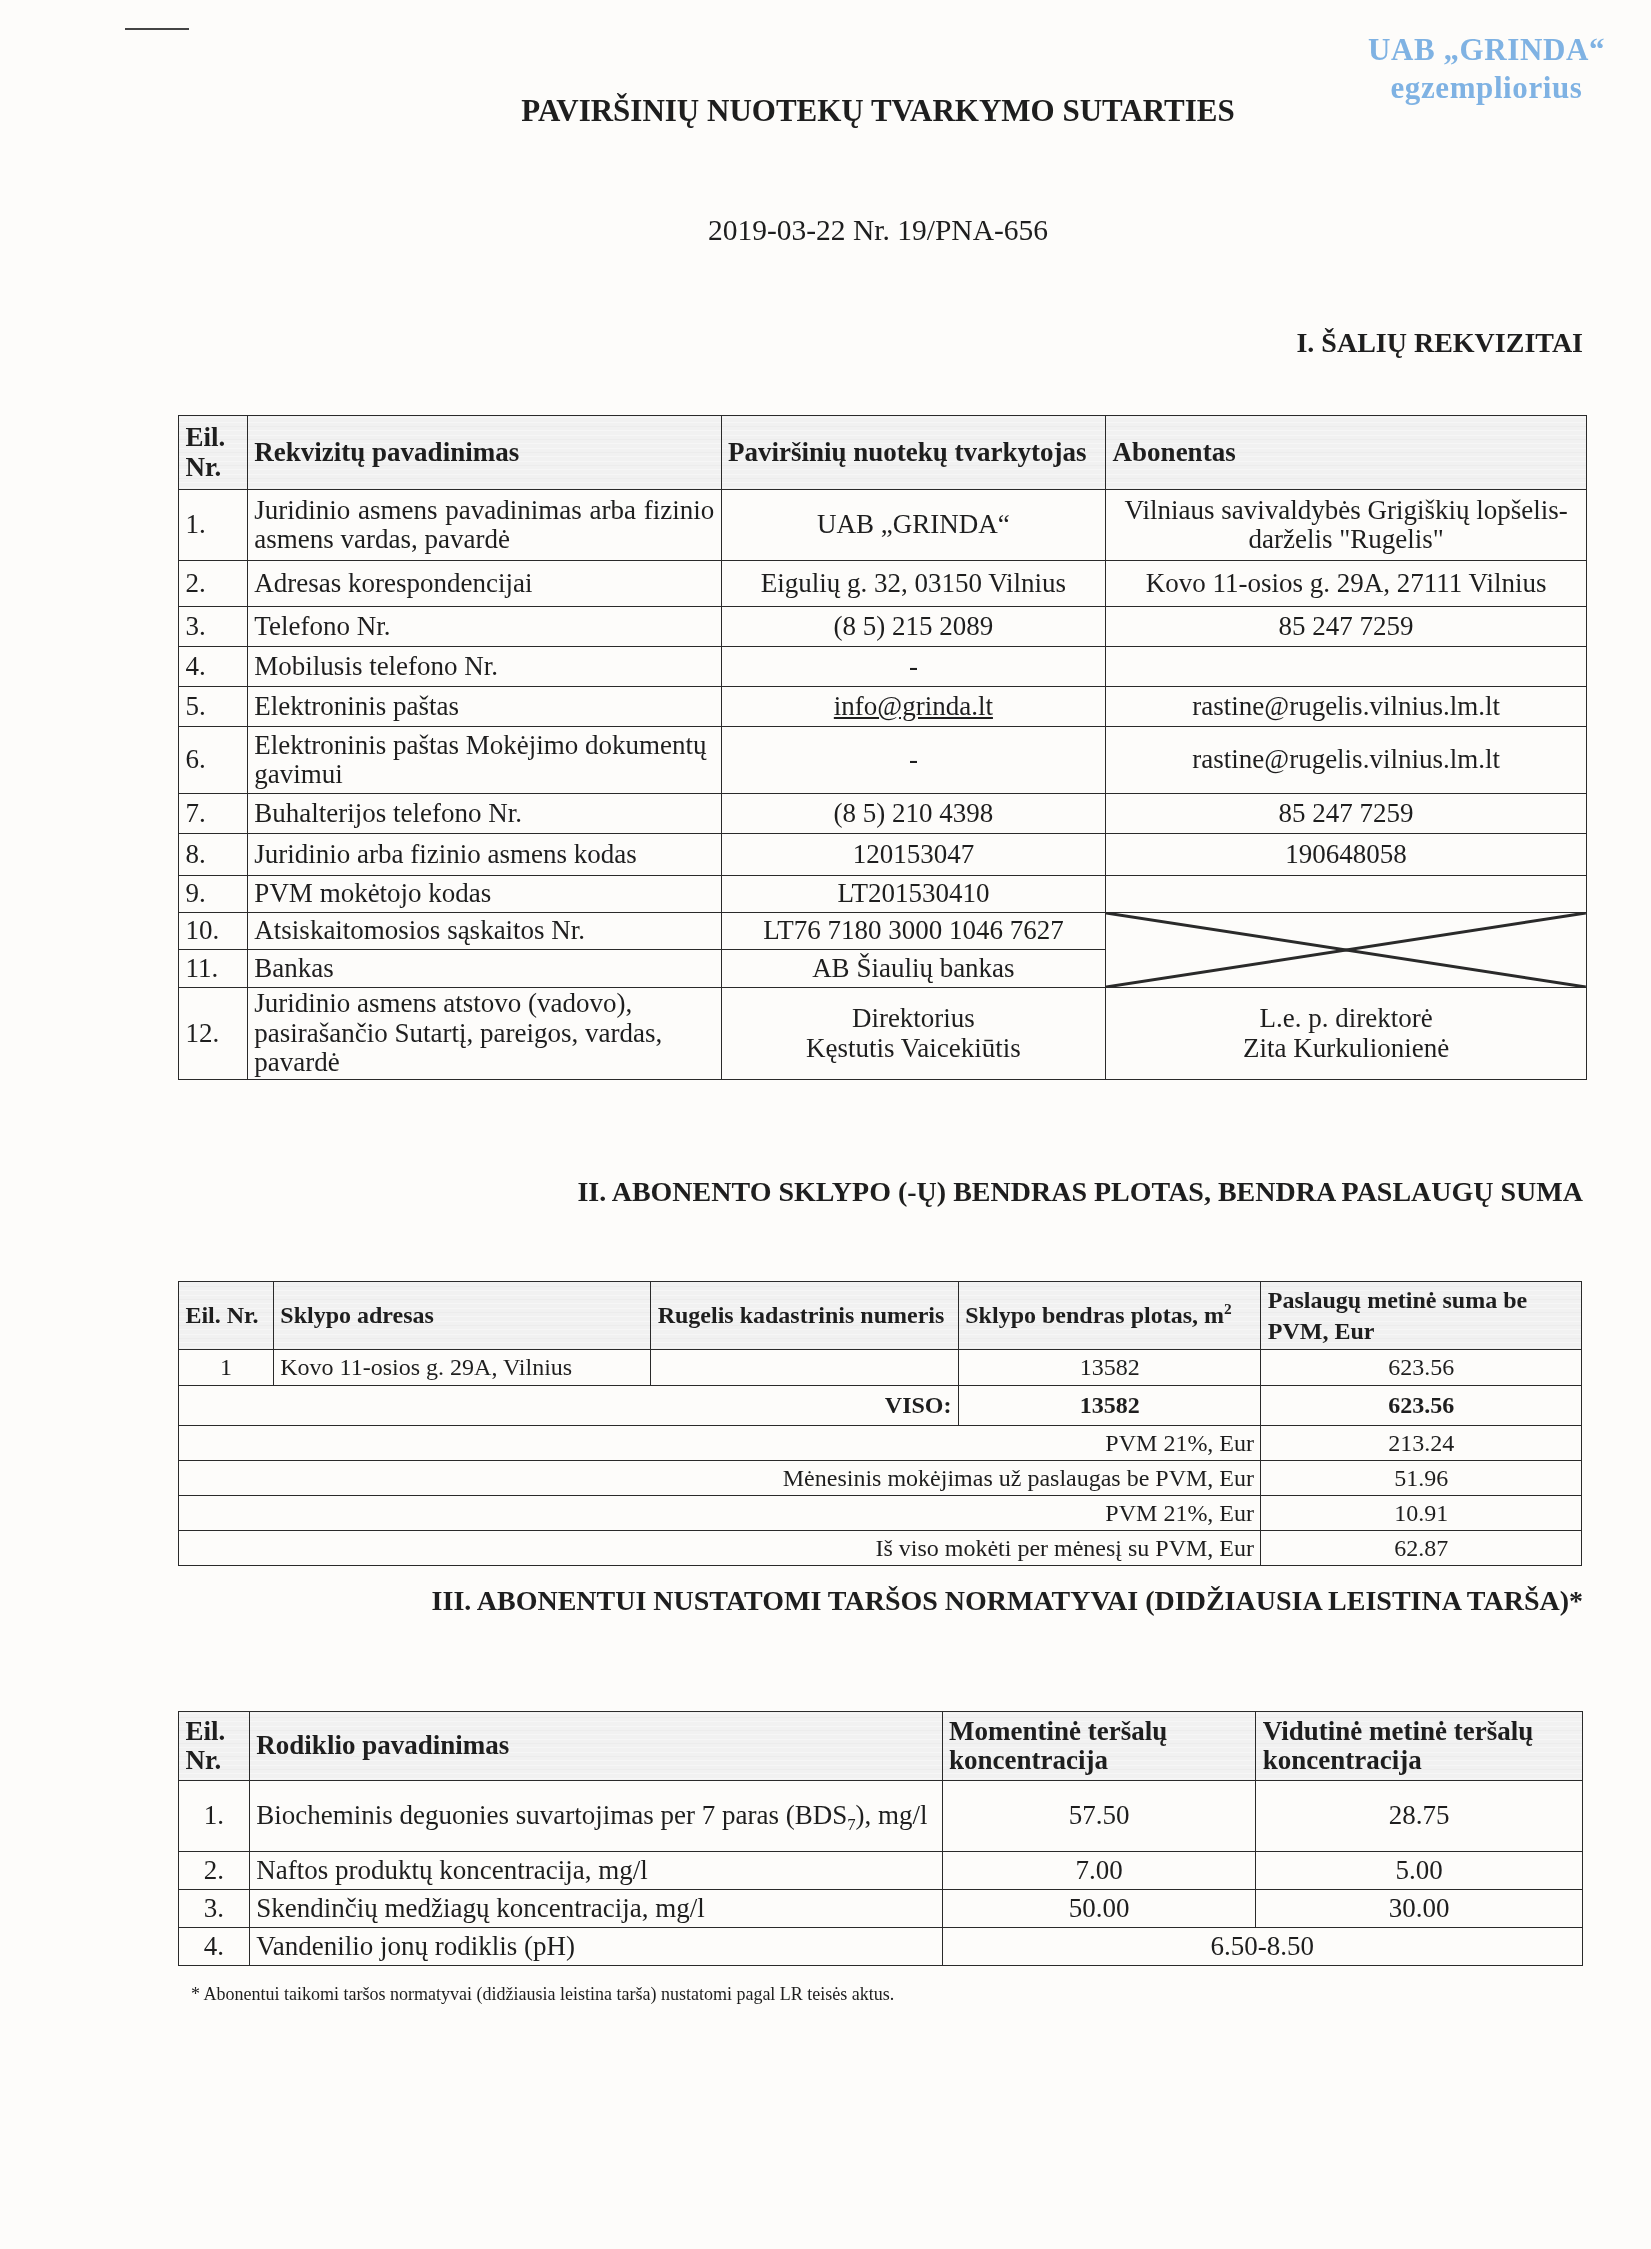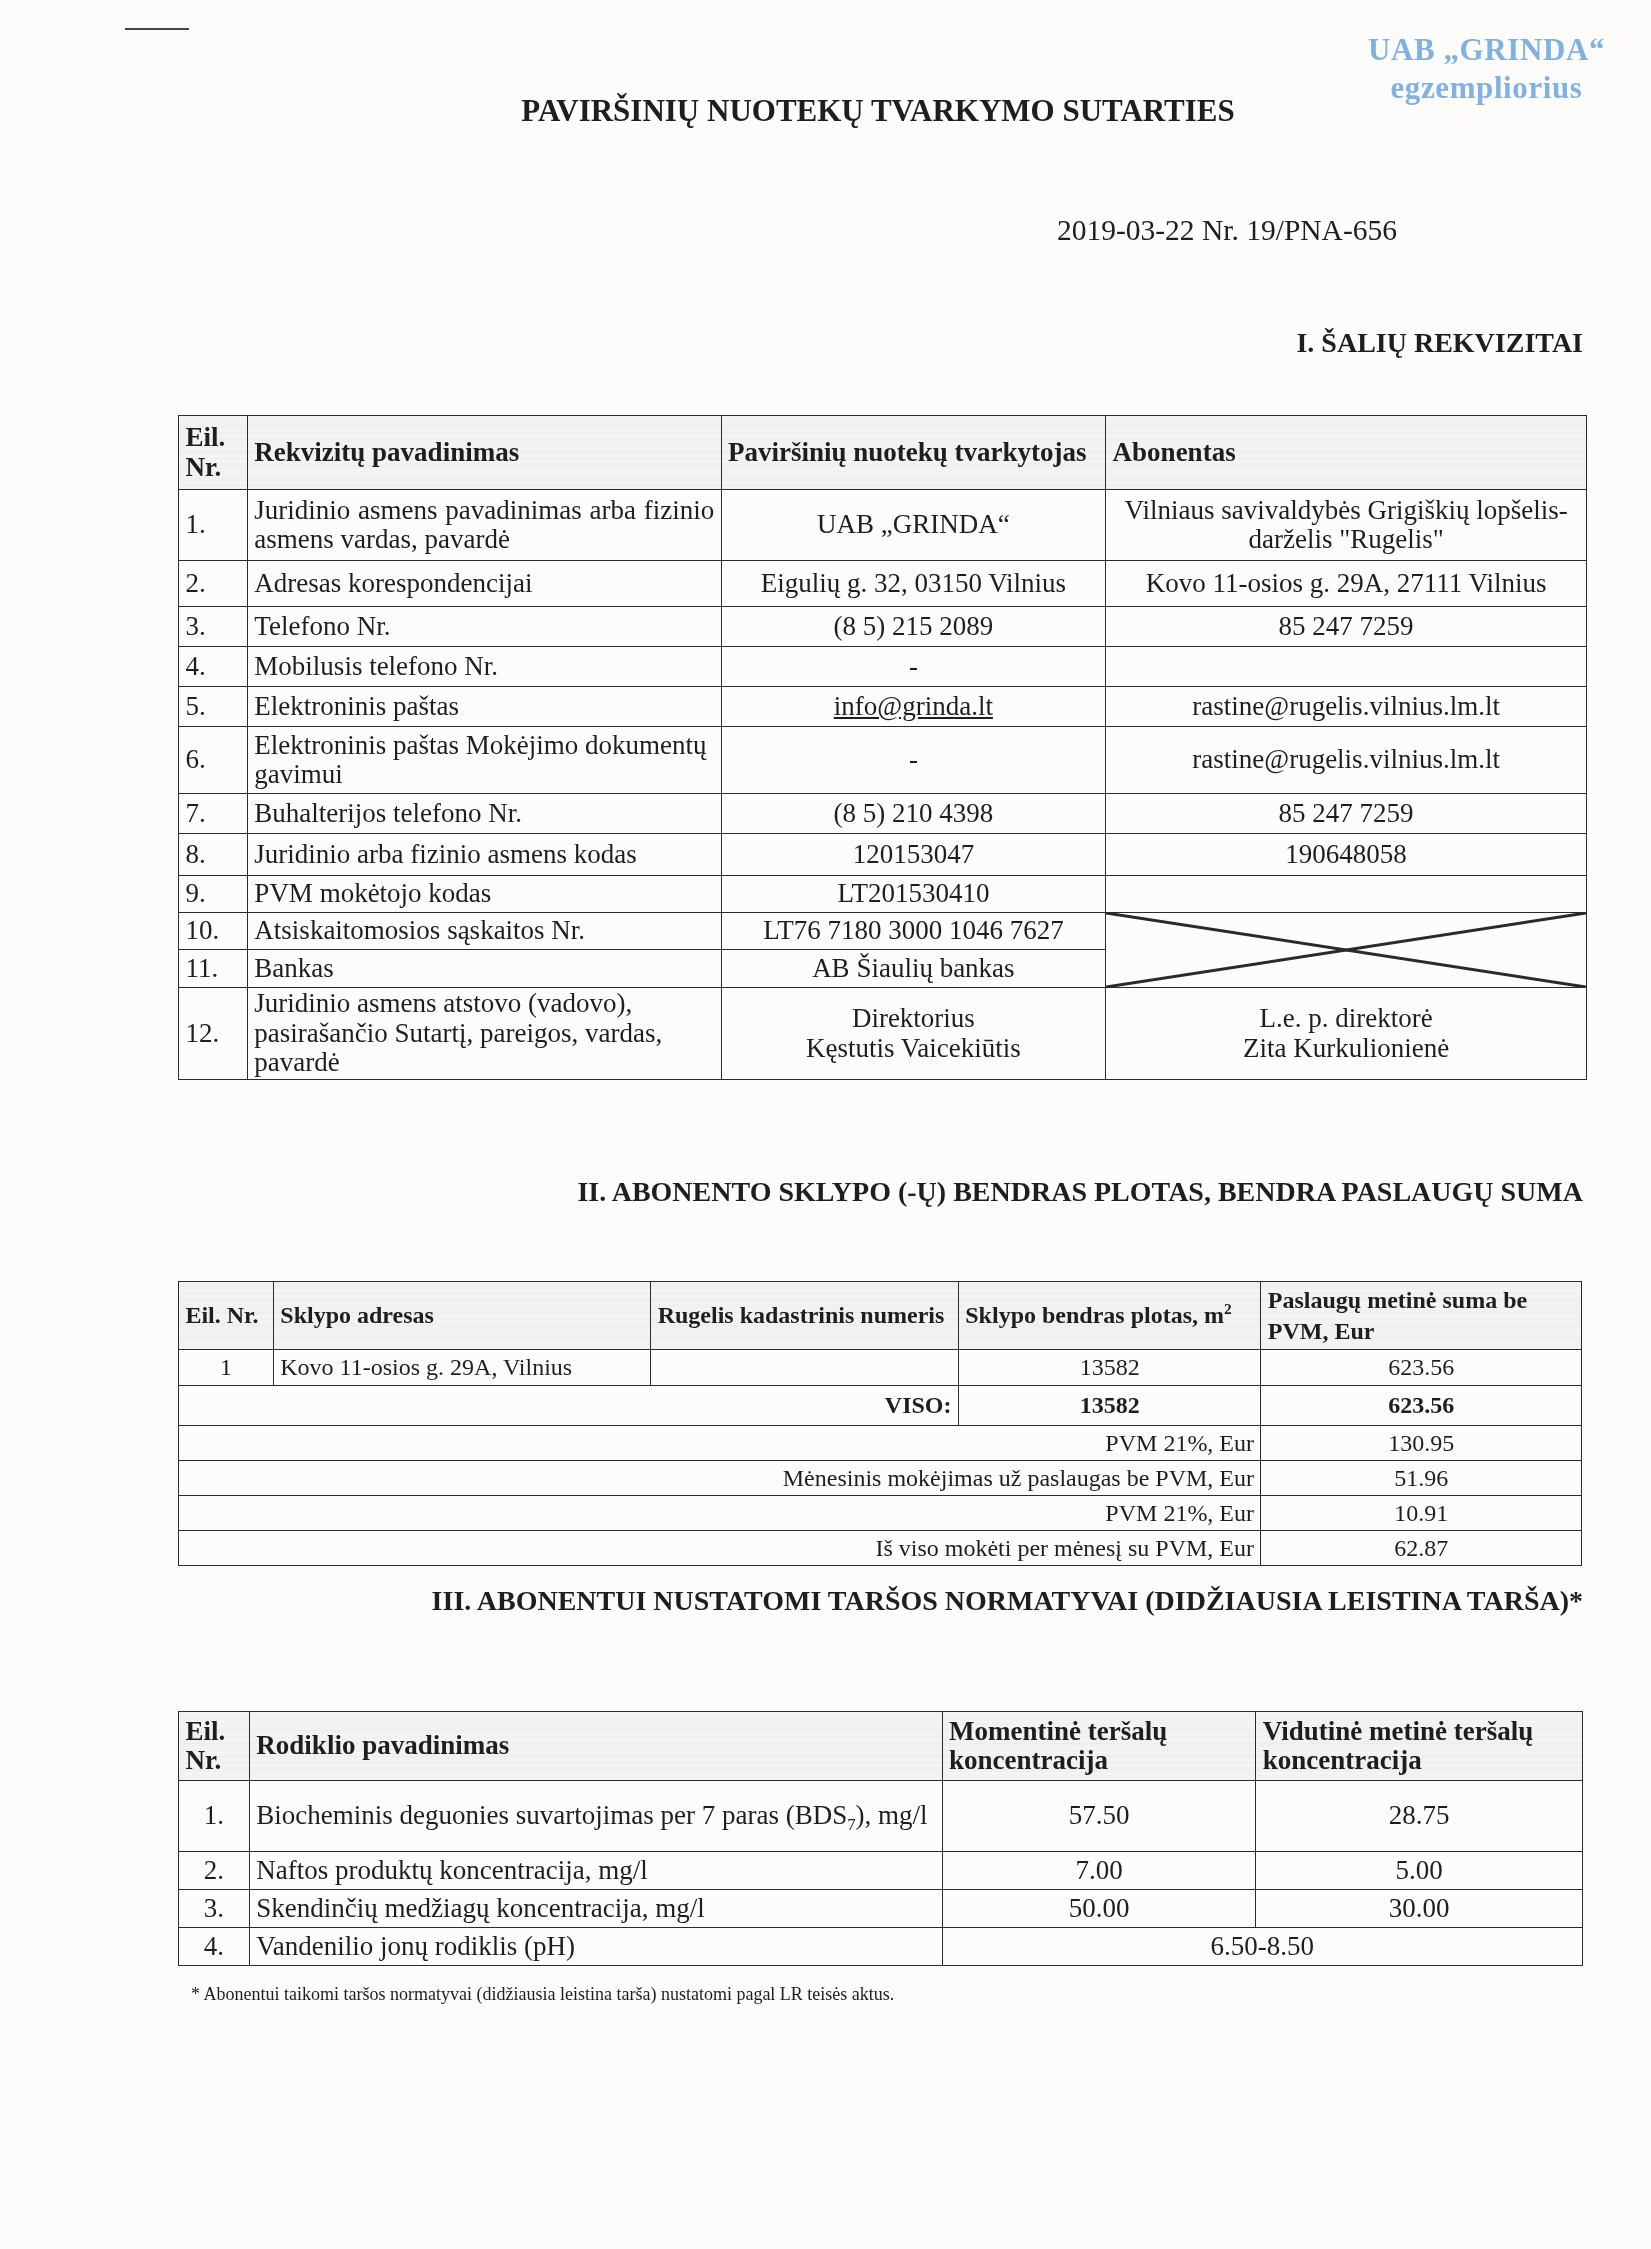--- a/index.html
+++ b/index.html
@@ -12,21 +12,21 @@
   .scanline { position: absolute; left: 125px; top: 27.6px; width: 64px; height: 2.6px; background: #444; }
   .stamp {
     position: absolute; left: 1320px; top: 31px; width: 333px;
     color: #6aa6df; font-family: "Liberation Serif", serif; font-weight: bold;
     font-size: 31px; line-height: 38px; text-align: center; opacity: 0.85; letter-spacing: 0.6px;
   }
   .title {
     position: absolute; left: 359px; top: 90px; width: 1038px; text-align: center;
     font-weight: bold; font-size: 31px; line-height: 41px;
   }
-  .subtitle { position: absolute; left: 359px; top: 212px; width: 1038px; text-align: right; font-size: 29.5px; line-height: 36px; }
+  .subtitle { position: absolute; left: 359px; top: 212px; width: 1038px; text-align: center; font-size: 29.5px; line-height: 36px; }
   .section-title {
     position: absolute; left: 173px; width: 1410px; text-align: right;
     font-weight: bold; font-size: 28px;
   }
   table { position: absolute; border-collapse: collapse; font-size: 27px; }
   td, th { border: 1.9px solid #2a2a2a; padding: 1.3px 6.4px; line-height: 29.5px; }
   th {
     font-weight: bold; text-align: left;
     background: repeating-linear-gradient(0deg, #ececec 0 1.3px, #f6f6f6 1.3px 2.6px);
   }
@@ -186,21 +186,21 @@
     <td class="c">13582</td>
     <td class="c">623.56</td>
   </tr>
   <tr style="height:40px">
     <td colspan="3" class="r b">VISO:</td>
     <td class="c b">13582</td>
     <td class="c b">623.56</td>
   </tr>
   <tr style="height:35px">
     <td colspan="4" class="r">PVM 21%, Eur</td>
-    <td class="c">130.95</td>
+    <td class="c">213.24</td>
   </tr>
   <tr style="height:35px">
     <td colspan="4" class="r">Mėnesinis mokėjimas už paslaugas be PVM, Eur</td>
     <td class="c">51.96</td>
   </tr>
   <tr style="height:35px">
     <td colspan="4" class="r">PVM 21%, Eur</td>
     <td class="c">10.91</td>
   </tr>
   <tr style="height:35px">

